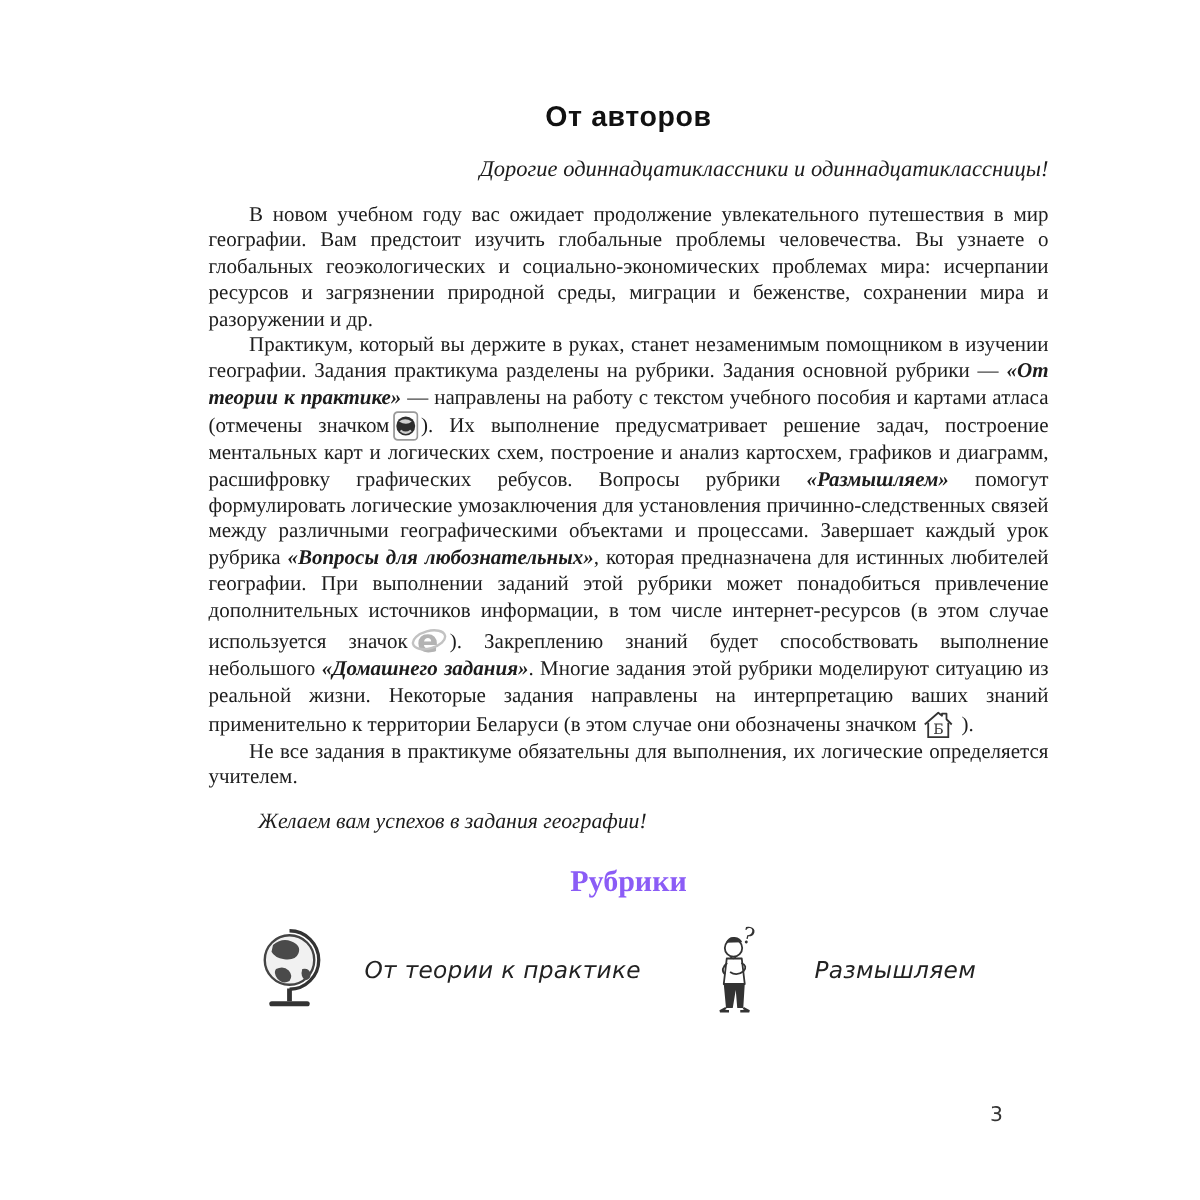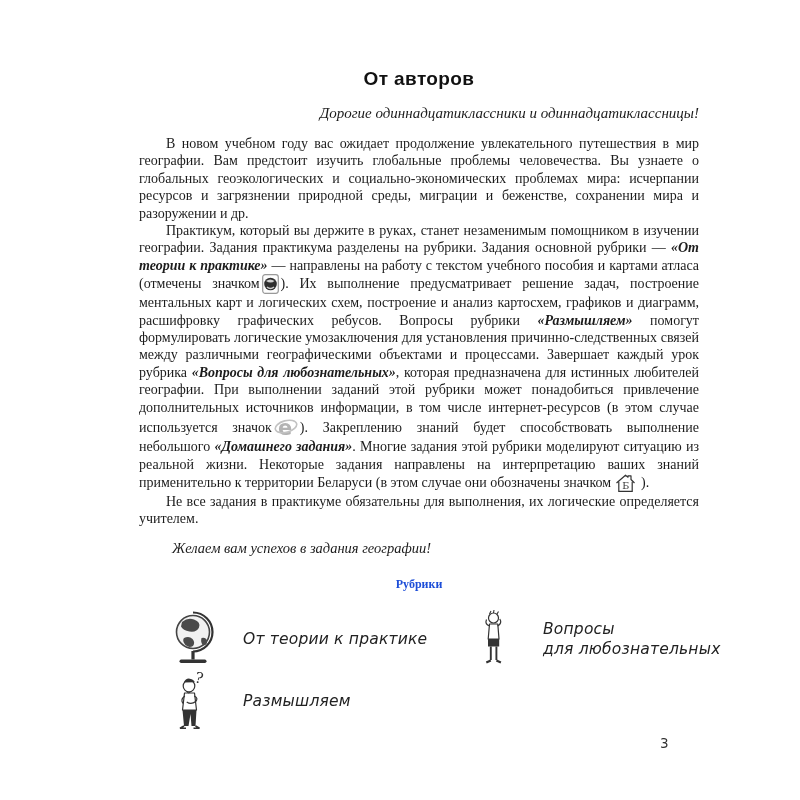--- a/index.html
+++ b/index.html
@@ -45,22 +45,22 @@
     padding-left:33px;
     font-style:italic;
     font-size:14.5px;
     text-indent:0;
     text-align:left;
   }
   .rubrics-heading{
     margin:20px 0 0 0;
     text-align:center;
     font-weight:bold;
-    font-size:12px;
-    color:#1d4ed8;
+    font-size:20px;
+    color:#8b5cf6;
   }
   .rubric-grid{
     margin-top:16px;
     display:grid;
     grid-template-columns:300px 258px;
     margin-left:28px;
   }
   .rubric-item{
     display:flex;
     align-items:center;
@@ -134,36 +134,20 @@
             <path d="M13 12 q6 -5 12 -2.5 q7 2.5 5 8 q-2 5 -9.5 4 q-6.5 -1 -8.5 -5 z" fill="#4a4a4a"></path>
             <path d="M15 28 q5 -2.5 8.5 1 q3 3.5 0.5 7 q-4.5 2.5 -8 -1.5 q-3 -4 -1 -6.5 z" fill="#4a4a4a"></path>
             <path d="M32.5 28 q4.5 -1 5.5 3 q0.5 4 -3.5 4.5 q-3.5 -2.5 -2 -7.5 z" fill="#4a4a4a"></path>
             <rect x="22.4" y="41" width="3.2" height="8.5" fill="#333"></rect>
             <rect x="10.5" y="49.5" width="27" height="3.4" rx="1.7" fill="#333"></rect>
           </svg>
         </span>
         <span class="rubric-label">От теории к практике</span>
       </div>
 
-      <div class="rubric-item">
-        <span class="rubric-icon">
-          <svg width="26" height="58" viewBox="0 0 26 58" aria-hidden="true">
-            <path d="M8.5 4 l1.5 -3 M12.5 3 l0.5 -3 M16 4 l1.5 -2.5" stroke="#333" stroke-width="1.1" fill="none"></path>
-            <circle cx="12.5" cy="8" r="5" fill="#fff" stroke="#333" stroke-width="1.2"></circle>
-            <path d="M8.5 14 L7.2 29 L18 29 L16.8 14 Z" fill="#fff" stroke="#333" stroke-width="1.2" stroke-linejoin="round"></path>
-            <path d="M8.8 16 Q3.5 14.5 5.5 9.5" stroke="#333" stroke-width="1.2" fill="none"></path>
-            <path d="M16.6 16 Q21.5 13 18.8 9" stroke="#333" stroke-width="1.2" fill="none"></path>
-            <rect x="7" y="29" width="11.2" height="7.5" fill="#333"></rect>
-            <path d="M9.8 36.5 L9.8 50 M15.4 36.5 L15.4 50" stroke="#333" stroke-width="1.9"></path>
-            <path d="M9.8 50.5 l-4.5 2 M15.4 50.5 l4.5 2" stroke="#333" stroke-width="2.2"></path>
-          </svg>
-        </span>
-        <span class="rubric-label">Вопросы
-для любознательных</span>
-      </div>
 
       <div class="rubric-item">
         <span class="rubric-icon">
           <svg width="52" height="62" viewBox="0 0 52 62" aria-hidden="true">
             <text x="27" y="13" font-size="15" font-family="DejaVu Serif, serif" fill="#333" transform="rotate(14 31 8)">?</text>
             <circle cx="21" cy="16" r="5.8" fill="#fff" stroke="#333" stroke-width="1.2"></circle>
             <path d="M15.8 12.5 q2 -4.5 6 -3.8 q4 0.5 5 3.5" fill="#333"></path>
             <path d="M16.5 23 L14.5 40 L28.5 40 L26.5 23 Z" fill="#fff" stroke="#333" stroke-width="1.2" stroke-linejoin="round"></path>
             <path d="M16.8 26 q-5 4 -1.5 7.5" stroke="#333" stroke-width="1.2" fill="none"></path>
             <path d="M26.2 26 q4.5 2 1.5 5.5 q-4.5 3.5 -9 0.5" stroke="#333" stroke-width="1.2" fill="none"></path>

